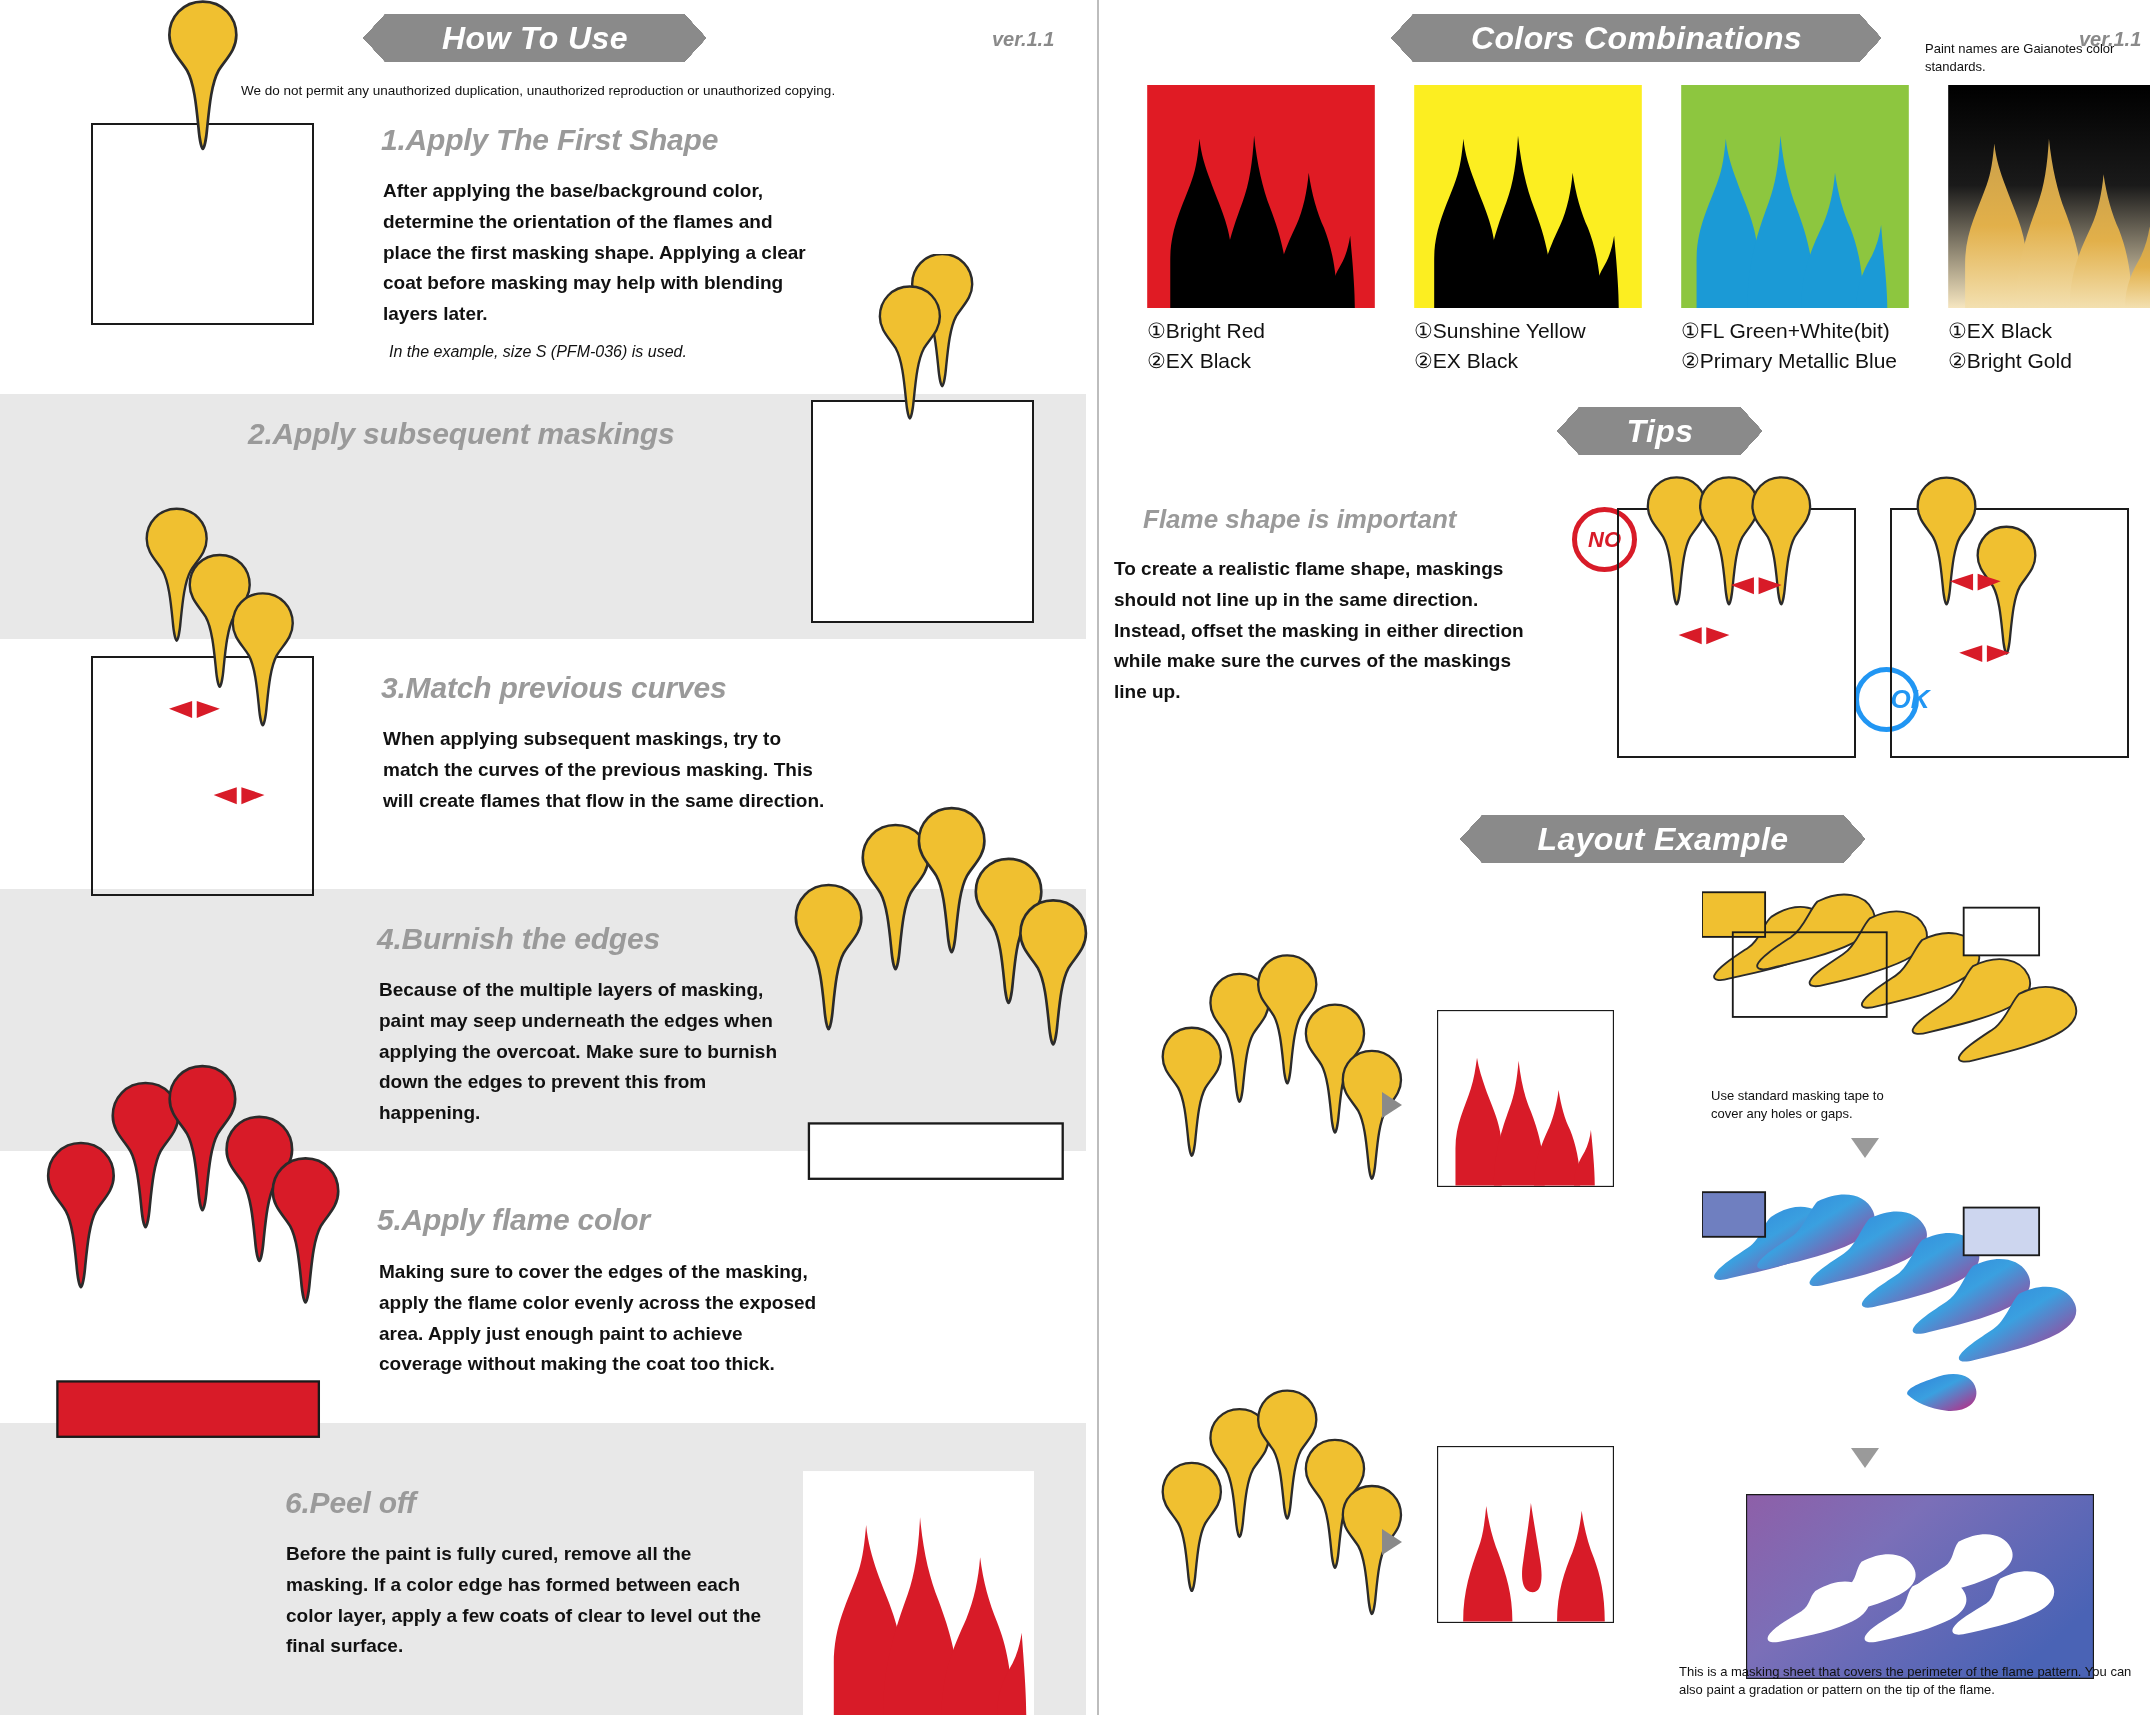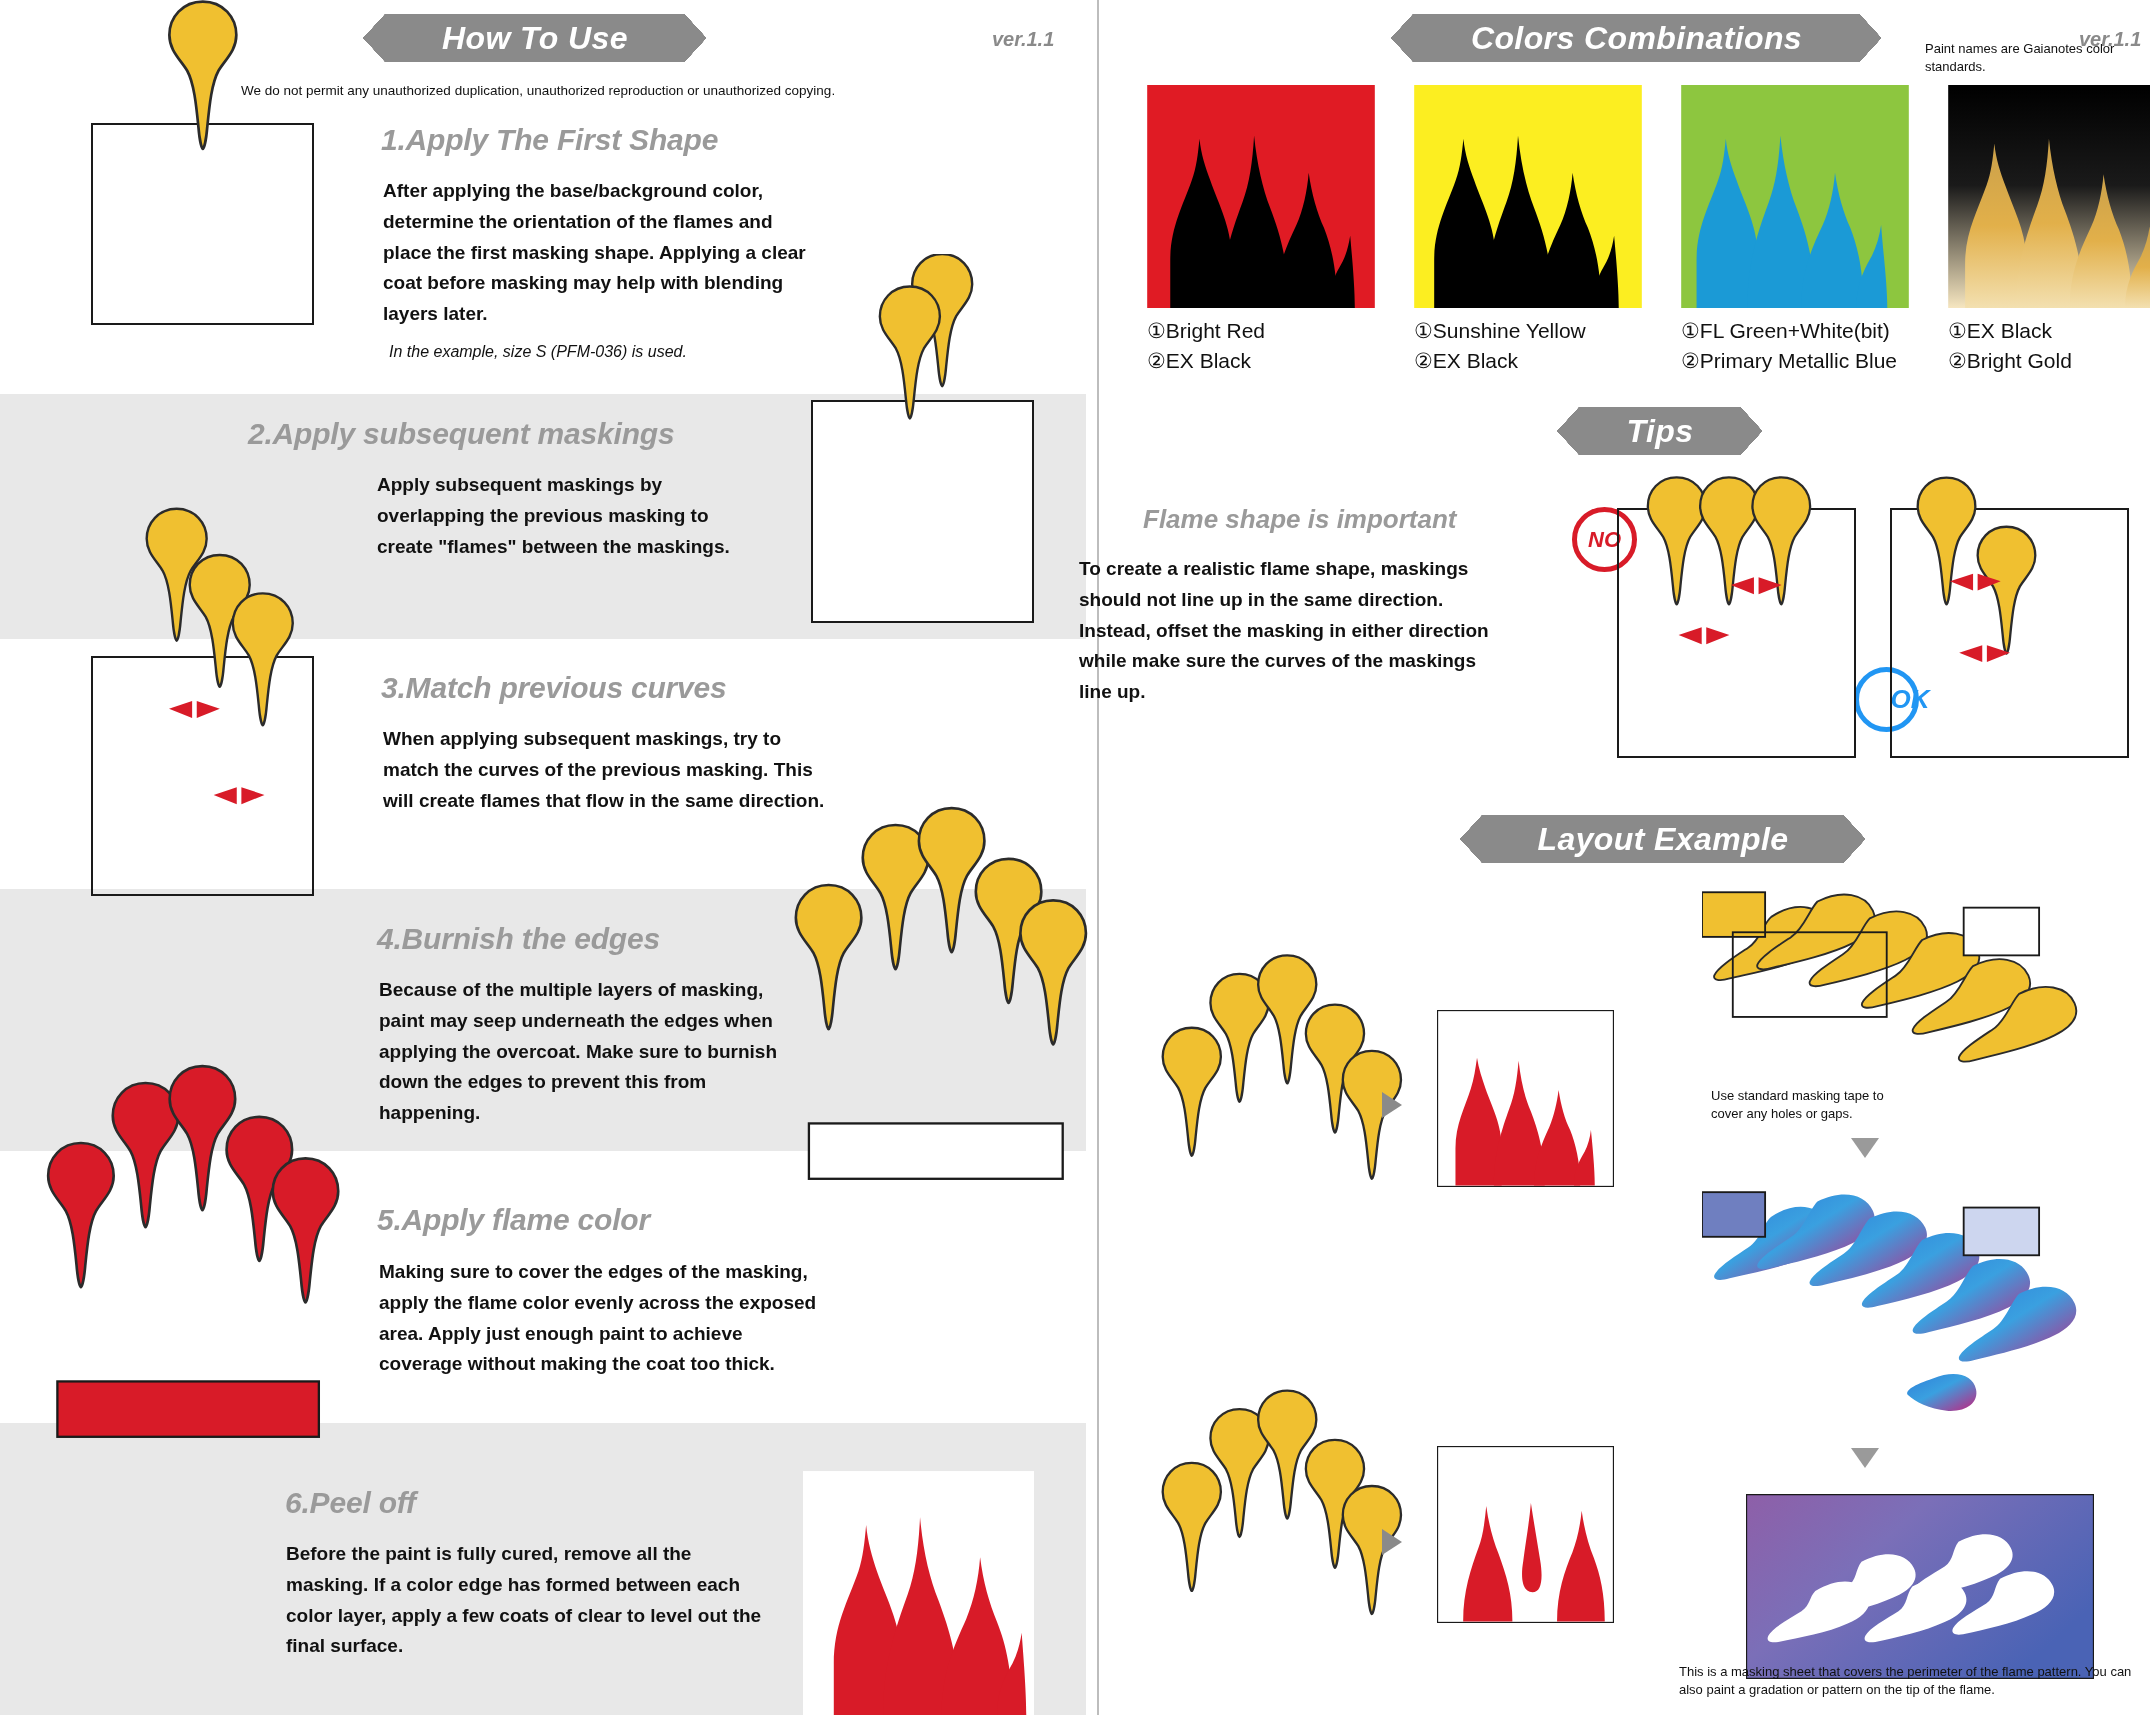--- a/index.html
+++ b/index.html
@@ -183,23 +183,20 @@
   <div class="body" style="left:383px; top:176px; width:431px;">
     <span>After applying the base/background color, determine the orientation of the flames and place the first masking shape. Applying a clear coat before masking may help with blending layers later.</span>
   </div>
   <div class="note" style="left:389px; top:343px; width:462px;">
     <span>In the example, size S (PFM-036) is used.</span>
   </div>
 
   <div class="steptitle" style="left:248px; top:417px;">
     <span>2.Apply subsequent maskings</span>
   </div>
-  <div class="body" style="left:377px; top:470px; width:385px;">
-    <span>Apply subsequent maskings by overlapping the previous masking to create "flames" between the maskings.</span>
-  </div>
   <div class="whitebox" style="left:811px; top:400px; width:223px; height:223px;"></div>
   <svg class="abs" style="left:866px; top:254px;" width="177" height="285" viewBox="0 0 230 370">
     <g transform="translate(60,0) scale(1.3)">
         <use href="#drop"></use>
       </g>
     <g transform="translate(18,42) scale(1.3)">
         <use href="#drop"></use>
       </g>
   </svg>
 
@@ -347,21 +344,21 @@
     </g>
   </svg>
   <div class="swlabel" style="left:1948px; top:316px;">
     <div>①EX Black</div>
     <div>②Bright Gold</div>
   </div>
 
   <div class="colhead" style="left:1143px; top:504px;">
     <span>Flame shape is important</span>
   </div>
-  <div class="body" style="left:1079px; top:554px; width:431px;">
+  <div class="body" style="left:1114px; top:554px; width:431px;">
     <span>To create a realistic flame shape, maskings should not line up in the same direction. Instead, offset the masking in either direction while make sure the curves of the maskings line up.</span>
   </div>
 
   <div class="badge-no" style="left:1572px; top:507px; width:65px; height:65px; font-size:22px;">
     <span>NO</span>
   </div>
   <div class="badge-ok" style="left:1854px; top:667px; width:65px; height:65px; font-size:26px;">
     <span>OK</span>
   </div>
 

